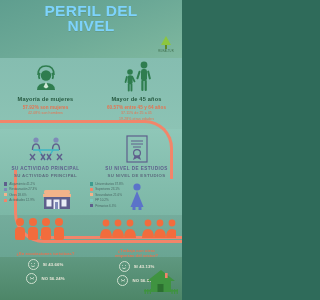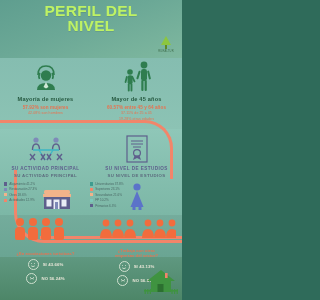--- a/index.html
+++ b/index.html
@@ -16,21 +16,21 @@
   .band{position:absolute;left:0;width:182px;}
   .band-title{top:0;height:58px;background:linear-gradient(160deg,#5f9e8f 0%,#6ba896 45%,#7fb89f 100%);}
   .band-demo{top:58px;height:71px;background:linear-gradient(180deg,#85bdb0 0%,#8cc3b4 100%);}
   .band-mid{top:129px;height:86px;background:linear-gradient(180deg,#8fc7b8 0%,#7cb7a6 100%);}
   .band-assoc{top:215px;height:42px;background:linear-gradient(180deg,#74ac9c 0%,#6aa593 100%);}
   .band-bottom{top:257px;height:43px;background:linear-gradient(180deg,#5f9880 0%,#4d8668 100%);}
 
   
   .title{
     position:absolute;top:4px;left:0;width:182px;text-align:center;
-    color:#bef264;font-weight:bold;font-size:15.5px;line-height:14.5px;
+    color:#7dd3fc;font-weight:bold;font-size:15.5px;line-height:14.5px;
     letter-spacing:0.3px;text-shadow:0 1px 0 rgba(0,0,0,.08);
   }
   .title span{display:block;}
   .logo{
     position:absolute;right:5px;top:36px;width:22px;height:20px;
     text-align:center;
   }
   .logo .tree{
     width:0;height:0;margin:0 auto;
     border-left:5px solid transparent;border-right:5px solid transparent;

